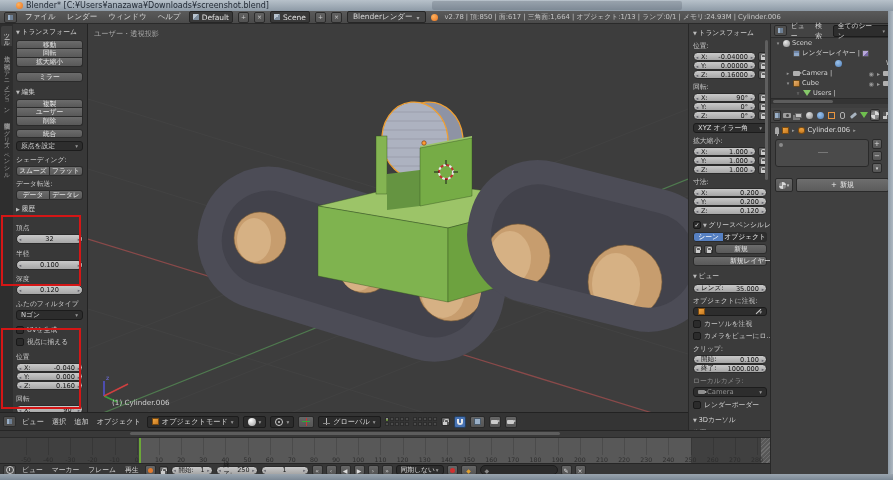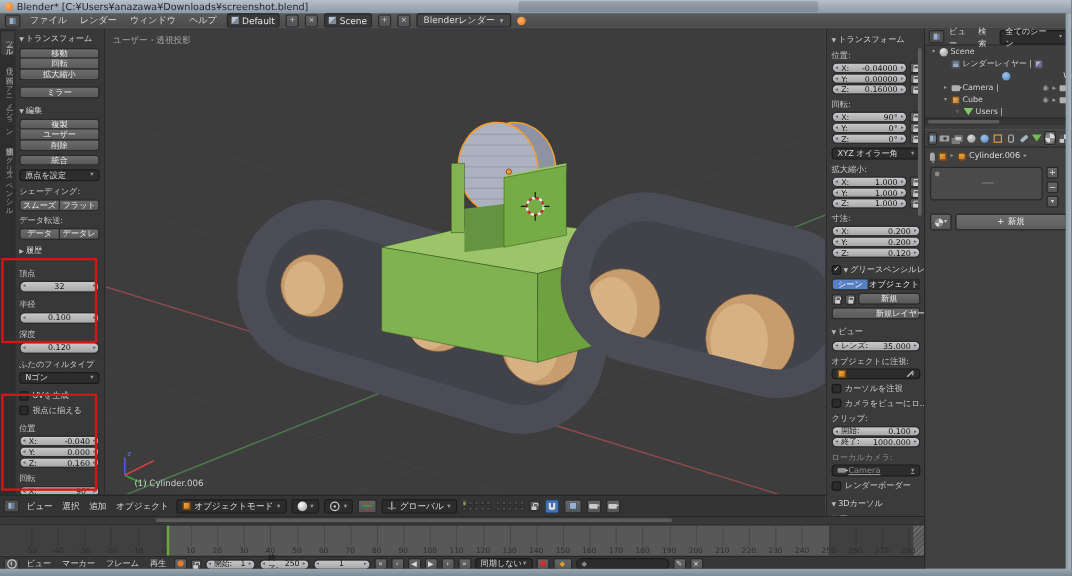--- a/index.html
+++ b/index.html
@@ -1,19 +1,19 @@
 <!DOCTYPE html>
 <html><head>
 <meta charset="utf-8">
 <style>
   html,body{margin:0;padding:0;background:#666;}
   body{font-family:"DejaVu Sans","Liberation Sans",sans-serif;}
   .win{position:relative;width:893px;height:480px;background:#9aa5af;overflow:hidden;font-size:8px;color:#ddd;}
   
-  .titlebar{position:absolute;left:0;top:0;width:893px;height:11px;background:linear-gradient(#b7c1ca,#8d9aa6);display:flex;align-items:center;gap:3px;padding-left:4px;box-sizing:border-box;color:#1d2530;font-size:8px;}
+  .titlebar{position:absolute;left:0;top:0;width:893px;height:11px;background:linear-gradient(#b7c1ca,#8d9aa6);display:flex;align-items:center;gap:3px;padding-left:16px;box-sizing:border-box;color:#1d2530;font-size:8px;}
   .blender-ic{width:7px;height:7px;border-radius:50%;background:radial-gradient(circle at 35% 35%,#ffb25e,#e8731f);flex:0 0 auto;}
   .ghost{position:absolute;left:432px;top:1px;width:250px;height:9px;background:rgba(60,70,82,.22);border-radius:2px;}
   .frameR{position:absolute;left:888px;top:11px;width:5px;height:469px;background:linear-gradient(90deg,#8d99a4,#aeb8c1);}
   .frameL{position:absolute;left:0;top:11px;width:2px;height:469px;background:#8d99a4;}
   .frameB{position:absolute;left:0;top:474px;width:893px;height:6px;background:linear-gradient(#9aa5af,#7c8996);}
   
   .infobar{position:absolute;left:0;top:11px;width:893px;height:13px;background:linear-gradient(#5a5a5a,#4a4a4a);border-bottom:1px solid #2a2a2a;display:flex;align-items:center;gap:5px;padding:0 4px;box-sizing:border-box;font-size:7.5px;color:#d8d8d8;}
   .mi{padding:0 3px;}
   .edicon{width:11px;height:9px;background:#4f4f4f;border:1px solid #2b2b2b;border-radius:2px;display:flex;align-items:center;justify-content:center;}
   .edicon i{width:5px;height:5px;background:linear-gradient(90deg,#9ab0c8 50%,#6d7f94 50%);display:block;}
@@ -190,20 +190,21 @@
     <span class="selbox">
         <span class="ic"></span>
         <span>Scene</span>
       </span>
     <span class="sbtn">+</span>
     <span class="sbtn">×</span>
     <span class="engine">
         <span>Blenderレンダー</span>
       </span>
     <span class="blender-ic"></span>
+    <span class="stats">v2.78 | 頂:850 | 面:617 | 三角面:1,664 | オブジェクト:1/13 | ランプ:0/1 | メモリ:24.93M | Cylinder.006</span>
   </div>
 
   <div class="toolshelf">
     <div class="tabs">
       <span class="vtab act">ツール</span>
       <span class="vtab">作成</span>
       <span class="vtab">関係</span>
       <span class="vtab">アニメーション</span>
       <span class="vtab">物理演算</span>
       <span class="vtab">グリースペンシル</span>
@@ -570,21 +571,21 @@
     <div class="lbl" style="margin-top:3px;">クリップ:</div>
     <div class="fld" style="margin-top:1px;">
         <span class="k">開始:</span>
         <span class="v">0.100</span>
       </div>
     <div class="fld">
         <span class="k">終了:</span>
         <span class="v">1000.000</span>
       </div>
     <div class="lbl dim" style="margin-top:3px;">ローカルカメラ:</div>
-    <div class="ddark" style="margin-top:1px;color:#8f8f8f;text-decoration:underline;">
+    <div class="ddark" style="margin-top:1px;color:#8f8f8f;">
         <span style="display:flex;align-items:center;gap:2px;">
           <span class="cam-ic" style="background:#8f8f8f;"></span>
           <span>Camera</span>
         </span>
       </div>
     <div class="cbrow" style="margin-top:3px;">
         <span class="cbx"></span>
         <span>レンダーボーダー</span>
       </div>
     <div class="phdr" style="margin-top:5px;">3Dカーソル</div>

